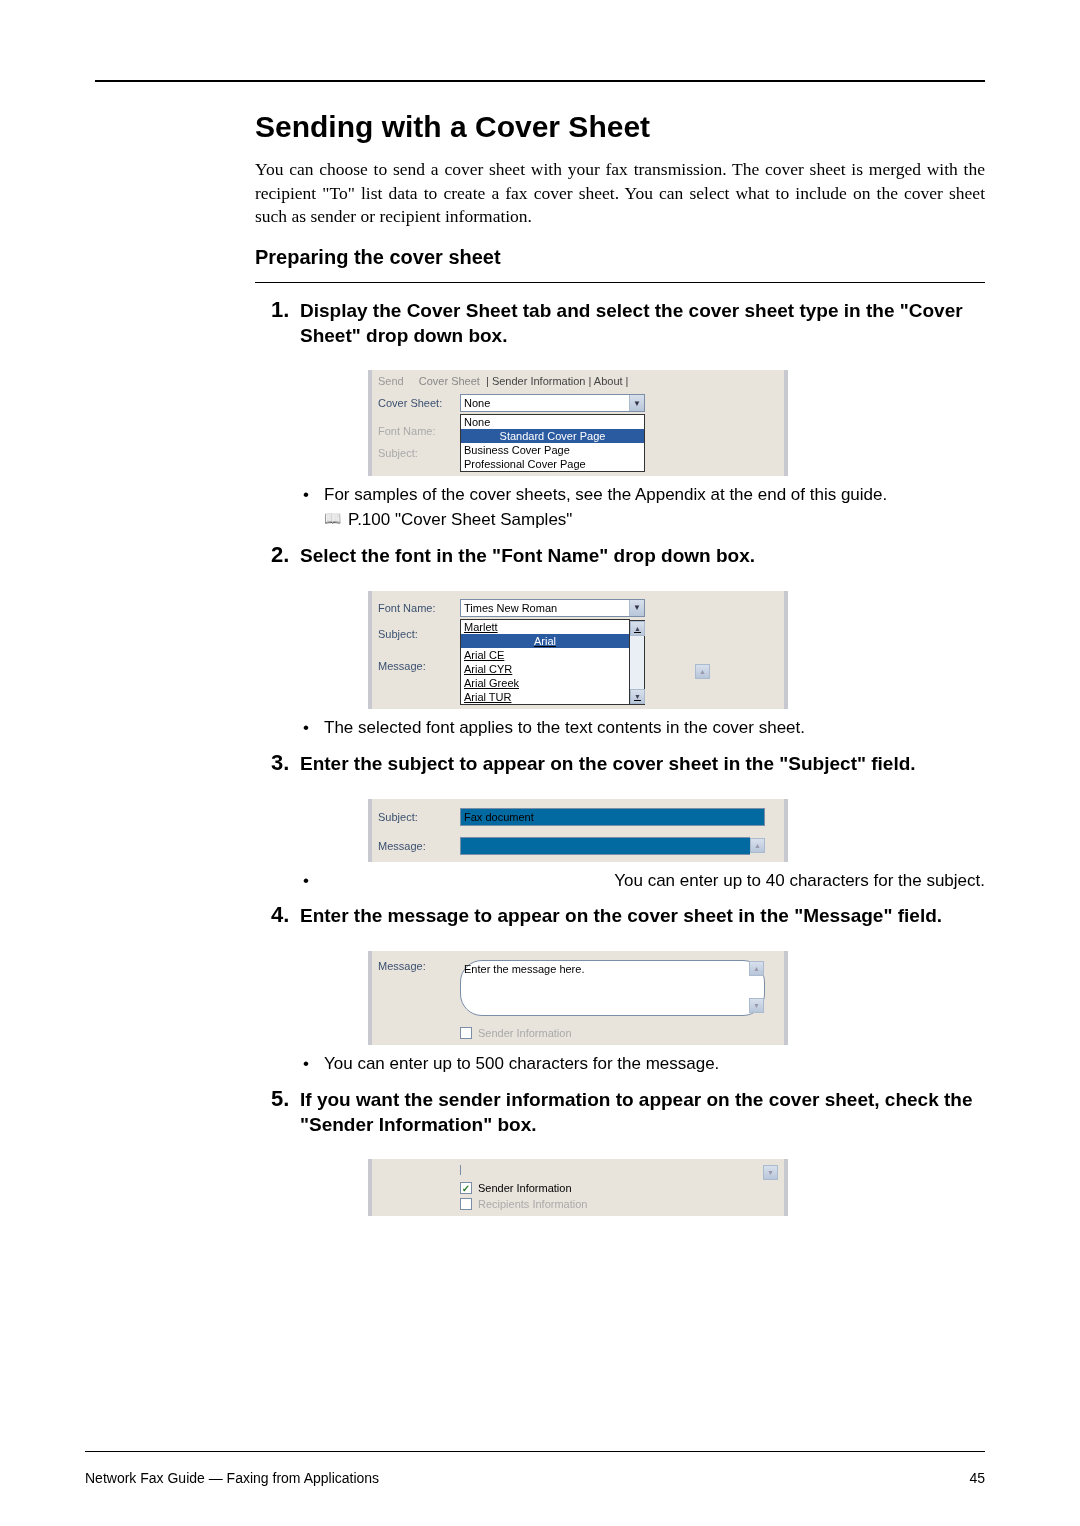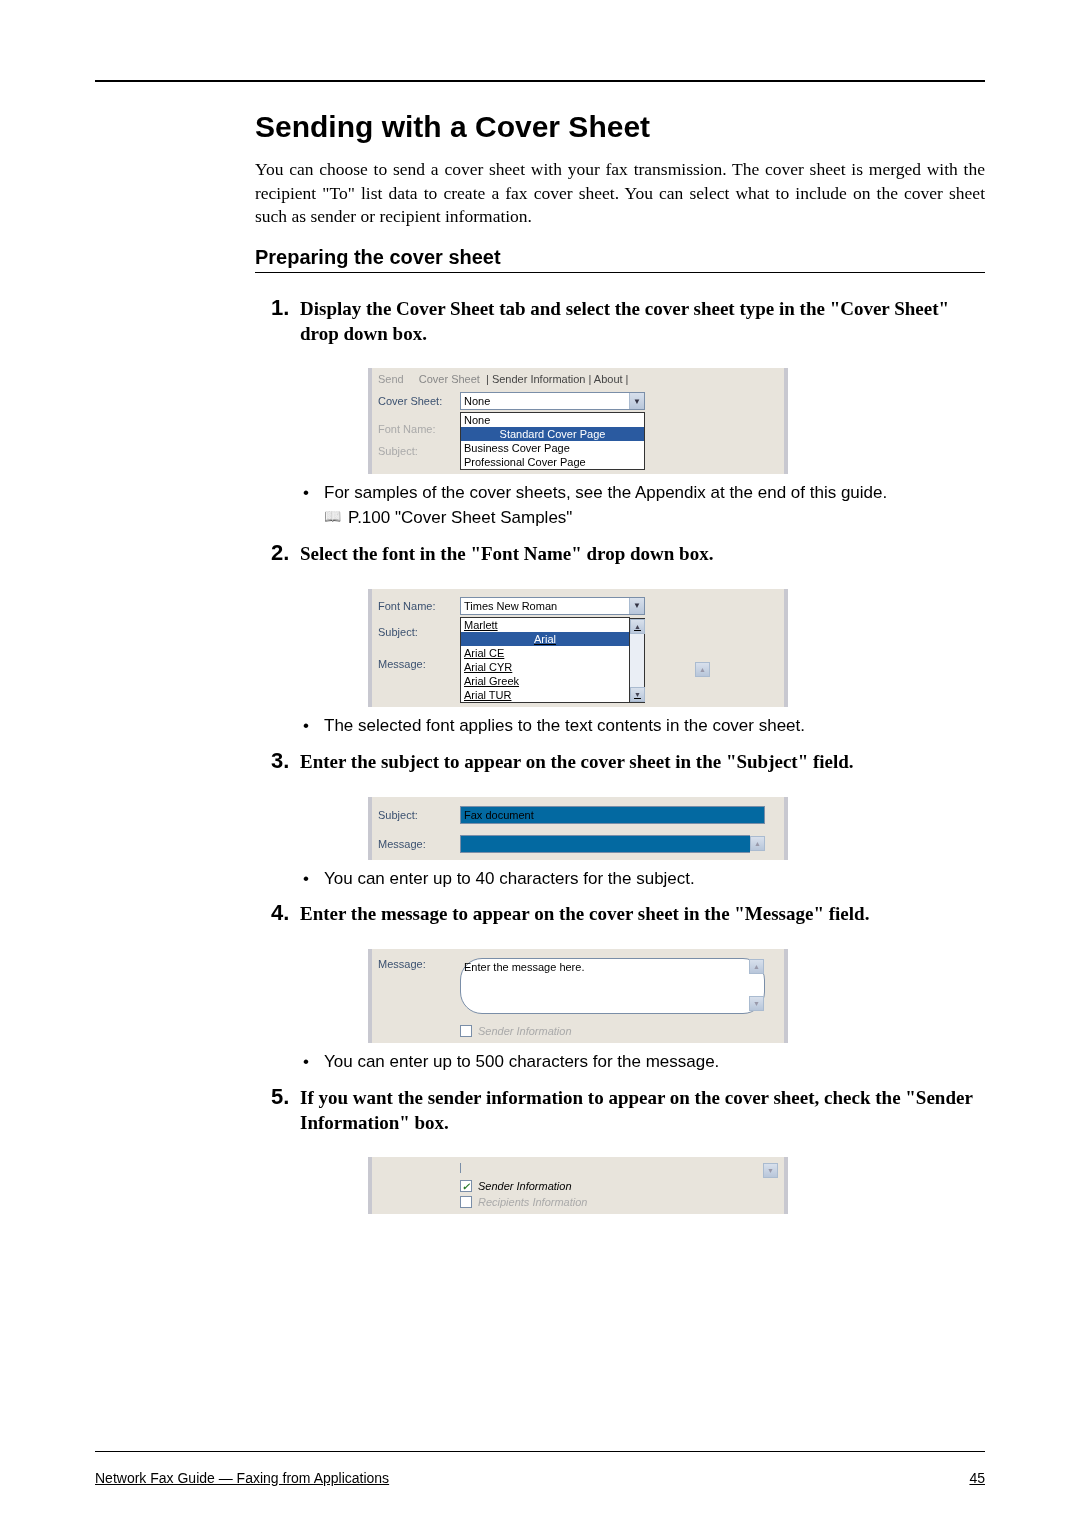--- a/index.html
+++ b/index.html
@@ -35,37 +35,37 @@
     font-size: 17.5px;
     line-height: 1.35;
     margin-bottom: 17px;
     text-align: justify;
   }
   h2 {
     font-family: Arial, Helvetica, sans-serif;
     font-size: 20px;
     font-weight: bold;
     border-bottom: 1.5px solid #000;
-    padding-bottom: 3px;
-    margin-bottom: 24px;
+    padding-bottom: 13px;
+    margin-bottom: 16px;
   }
   .step {
     margin-bottom: 14px;
     position: relative;
   }
   .step-num {
     position: absolute;
     left: 16px;
     top: -2px;
     font-family: Arial, Helvetica, sans-serif;
     font-size: 22px;
     font-weight: bold;
   }
   .step-text {
-    font-family: Liberation Serif, serif;
+    font-family: Liberation Sans, sans-serif;
     font-size: 19px;
     font-weight: bold;
     margin-left: 45px;
     line-height: 1.3;
   }
   .screenshot {
     margin: 8px 0 8px 68px;
     display: inline-block;
     padding-left: 45px;
   }
@@ -97,23 +97,22 @@
     content: "📖";
     position: absolute;
     left: 0px;
     top: 0;
     font-size: 14px;
     filter: grayscale(100%);
   }
   .footer {
     position: absolute;
     bottom: 40px;
-    left: 95px;
+    left: 85px;
     right: 95px;
-    text-decoration: underline;
   }
   .hr-bot {
     border: none;
     border-top: 1.5px solid #000;
     margin-bottom: 18px;
   }
   .footer-row {
     display: flex;
     justify-content: space-between;
     font-family: Arial, Helvetica, sans-serif;
@@ -202,21 +201,20 @@
     border: 1px solid #aabbd0;
     font-size: 7px;
     display: flex; align-items:center; justify-content:center;
     color:#99a;
   }
   .scroll-btn.darker { color:#445; }
   .check-row {
     display:flex; align-items:center; gap:6px;
     font-size:11px; padding:2px 0;
     margin-left: 82px;
-    font-style: italic;
   }
   .checkbox-sim {
     width:12px; height:12px; border:1px solid #7a8ea8; background:#fff;
     display:flex; align-items:center; justify-content:center;
     font-size:10px; color:#2a7a2a; font-weight:bold;
   }
   .check-label.dis { color:#aaa;}
   .scroll-single {
     width:15px; height:15px;
     background: linear-gradient(#d8e0ec, #b8c6da);
@@ -332,21 +330,21 @@
         </div>
       </div>
       <div class="form-row" style="padding-top:8px;">
         <span class="form-label">Message:</span>
         <div class="text-input" style="width:290px; border-right:none;"></div>
         <div class="scroll-single">▲</div>
       </div>
     </div>
   </div>
 
-  <div class="sub-bullet" style="margin-bottom:12px;">You can enter up to 40 characters for the subject.</div>
+  <div class="sub-bullet" style="margin-bottom:12px;text-align:right;">You can enter up to 40 characters for the subject.</div>
 
   
   <div class="step">
     <div class="step-num">4.</div>
     <div class="step-text">Enter the message to appear on the cover sheet in the "Message" field.</div>
   </div>
 
   <div class="screenshot">
     <div class="win-frame" style="width:420px; padding-top:6px;">
       <div class="form-row" style="align-items:flex-start;">

